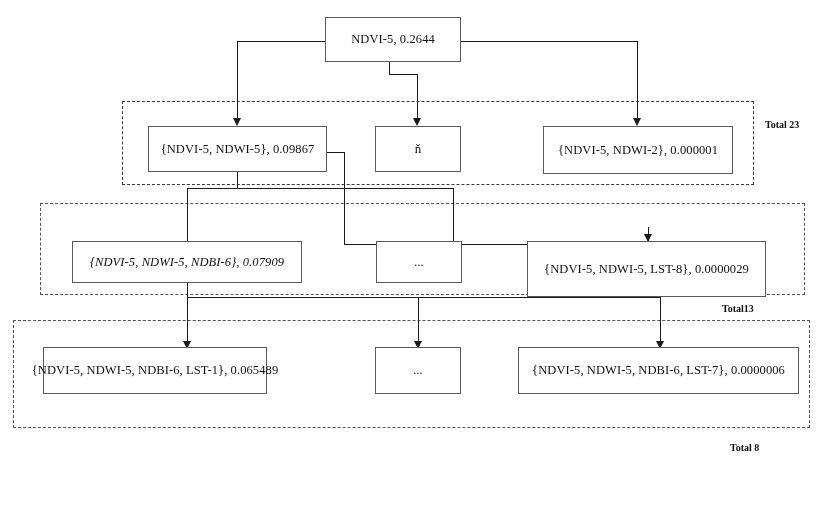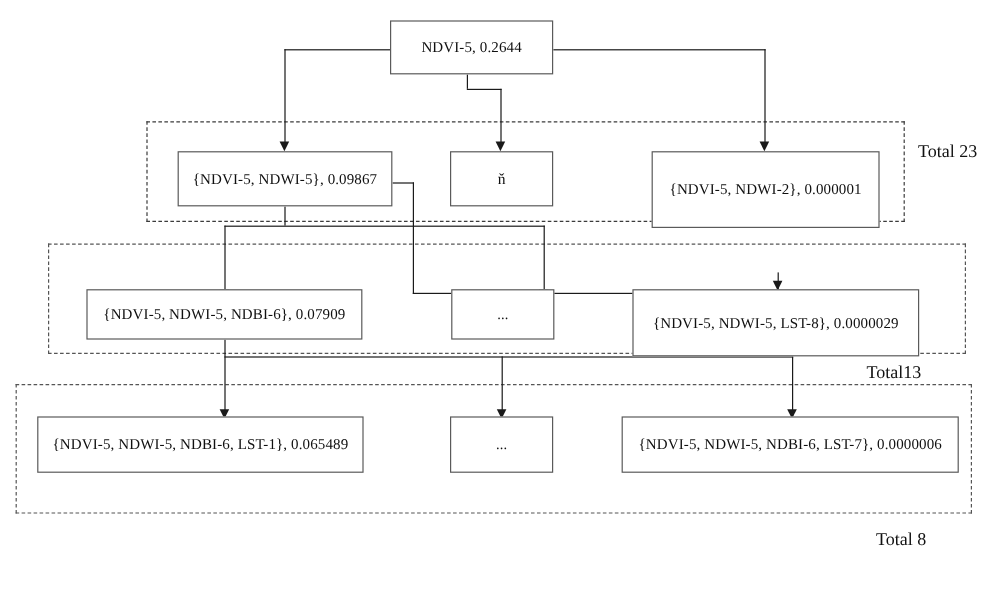--- a/index.html
+++ b/index.html
@@ -48,22 +48,22 @@
     pointer-events: none;
   }
   .group.dashed {
     border: 1px dashed #3b3b3b;
   }
   .group.dashdot {
     border: 1px dashed #555555;
   }
   .group-label {
     position: absolute;
-    font-size: 15px;
-    font-weight: 400;
+    font-size: 10px;
+    font-weight: 700;
     color: #111111;
     white-space: nowrap;
   }
   
   .ln {
     position: absolute;
     background: #1a1a1a;
   }
   .hline { height: 1px; }
   .vline { width: 1px; }
@@ -138,24 +138,24 @@
   <div class="ln hline" style="left:187px; top:297px; width:474px;"></div>
   <div class="ln vline" style="left:418px; top:297px; height:50px;"></div>
   <div class="arrow" style="left:413.5px; top:341px;"></div>
   <div class="ln vline" style="left:660px; top:297px; height:50px;"></div>
   <div class="arrow" style="left:655.5px; top:341px;"></div>
 
   <div class="node" style="left:325px; top:17px; width:136px; height:45px;">NDVI-5, 0.2644</div>
 
   <div class="node" style="left:148px; top:126px; width:179px; height:46px;">{NDVI-5, NDWI-5}, 0.09867</div>
   <div class="node ncaron" style="left:375px; top:126px; width:86px; height:46px;">ň</div>
-  <div class="node" style="left:543px; top:126px; width:190px; height:64px;">{NDVI-5, NDWI-2}, 0.000001</div>
+  <div class="node" style="left:543px; top:126px; width:190px; height:48px;">{NDVI-5, NDWI-2}, 0.000001</div>
 
-  <div class="node" style="left:72px; top:241px; width:230px; height:42px;">{NDVI-5, NDWI-5, NDBI-6}, 0.07909</div>
+  <div class="node" style="left:72px; top:241px; width:230px; height:42px;font-style:italic;">{NDVI-5, NDWI-5, NDBI-6}, 0.07909</div>
   <div class="node ellipsis-small" style="left:376px; top:241px; width:86px; height:42px;">...</div>
   <div class="node" style="left:527px; top:241px; width:239px; height:56px;">{NDVI-5, NDWI-5, LST-8}, 0.0000029</div>
 
-  <div class="node" style="left:31px; top:347px; width:272px; height:47px;">{NDVI-5, NDWI-5, NDBI-6, LST-1}, 0.065489</div>
+  <div class="node" style="left:43px; top:347px; width:224px; height:47px;">{NDVI-5, NDWI-5, NDBI-6, LST-1}, 0.065489</div>
   <div class="node ellipsis-small" style="left:375px; top:347px; width:86px; height:47px;">...</div>
   <div class="node" style="left:518px; top:347px; width:281px; height:47px;">{NDVI-5, NDWI-5, NDBI-6, LST-7}, 0.0000006</div>
 
 
 </div>
 
 </body></html>

